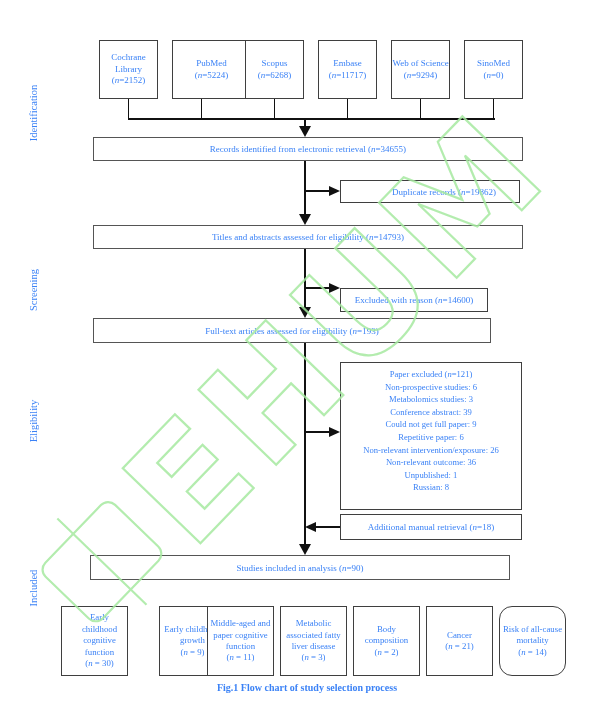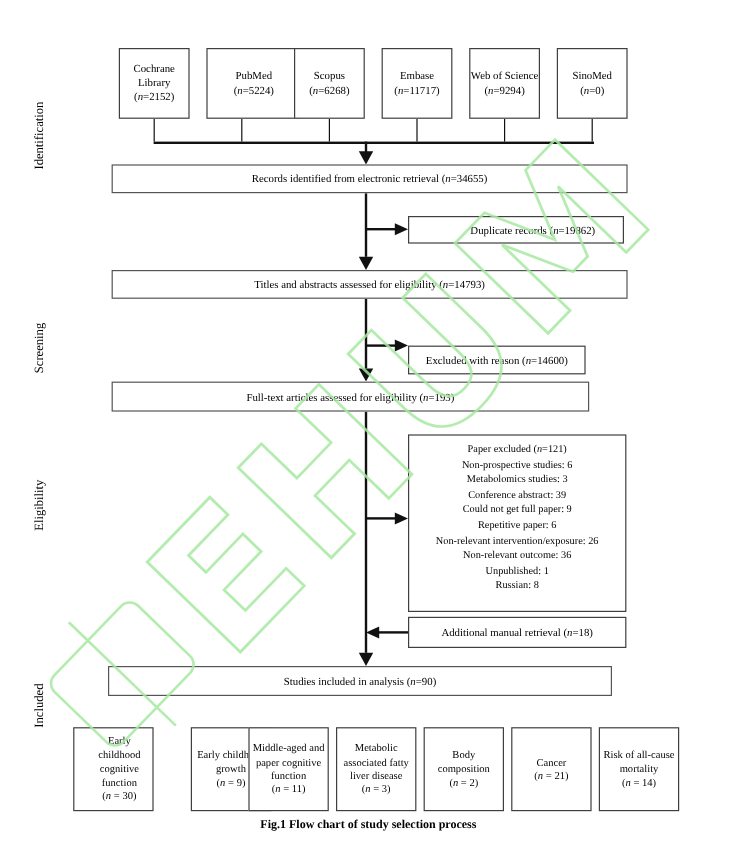--- a/index.html
+++ b/index.html
@@ -1,18 +1,18 @@
 <!DOCTYPE html>
 <html><head>
 <meta charset="utf-8">
 <style>
   html,body{margin:0;padding:0;background:#ffffff;}
   #canvas{
     position:relative;width:614px;height:705px;background:#ffffff;
-    font-family:"Liberation Serif","DejaVu Serif",serif;color:#000000;overflow:hidden;
+    font-family:"Liberation Serif","DejaVu Serif",serif;color:#3b82f6;overflow:hidden;
   }
   .box{position:absolute;background:#ffffff;border:1.4px solid #3f3f3f;box-sizing:border-box;z-index:2;}
   .wide{border:1.8px solid #555;display:flex;align-items:center;justify-content:center;
         font-size:9px;text-align:center;}
   .side{display:flex;align-items:center;justify-content:center;font-size:9px;text-align:center;}
   .src{display:flex;flex-direction:column;align-items:center;justify-content:center;
        font-size:9px;line-height:1.3;text-align:center;}
   .out{display:flex;flex-direction:column;align-items:center;justify-content:center;
        font-size:8.8px;line-height:1.3;text-align:center;padding:2px;}
   .excl{font-size:8.6px;line-height:12.6px;padding:5px 6px;text-align:center;}
@@ -152,21 +152,21 @@
     <span class="nfmt">(<i>n</i> = 3)</span>
   </div>
   <div class="box out" style="left:353px;top:606px;width:67px;height:70px;">
     <span>Body composition</span>
     <span class="nfmt">(<i>n</i> = 2)</span>
   </div>
   <div class="box out" style="left:426px;top:606px;width:67px;height:70px;">
     <span>Cancer</span>
     <span class="nfmt">(<i>n</i> = 21)</span>
   </div>
-  <div class="box out" style="left:499px;top:606px;width:67px;height:70px;">
+  <div class="box out" style="left:499px;top:606px;width:67px;height:70px;border-radius:13px;">
     <span>Risk of all-cause mortality</span>
     <span class="nfmt">(<i>n</i> = 14)</span>
   </div>
 
   <div class="caption">Fig.1 Flow chart of study selection process</div>
 
   <svg class="wm" width="614" height="705" viewBox="0 0 614 705">
     <g transform="translate(112,652) rotate(-46)" fill="none" stroke="#a6e9a0" stroke-width="2.2" opacity="0.85">
       <g>
         <rect x="8" y="-110" width="100" height="80" rx="10"></rect>

